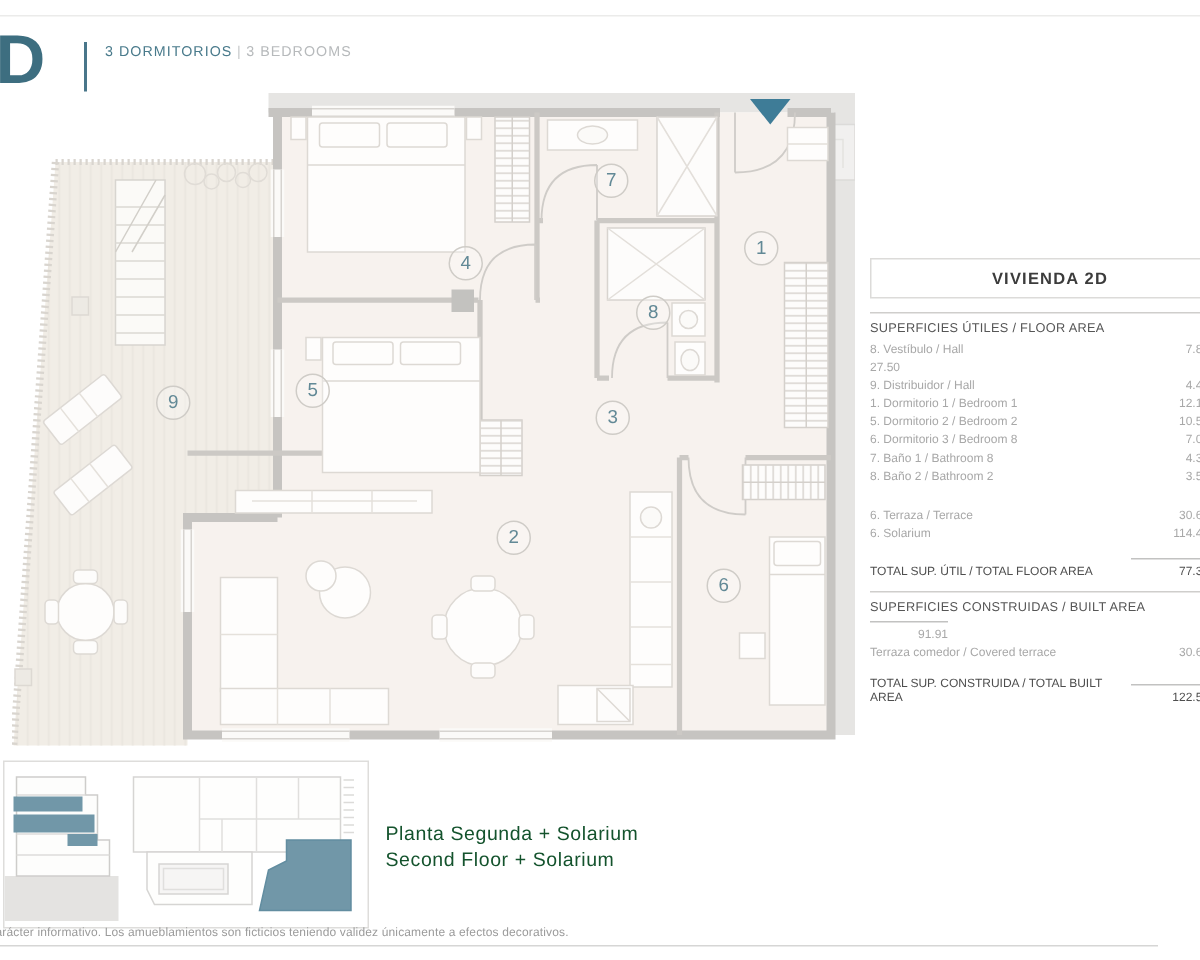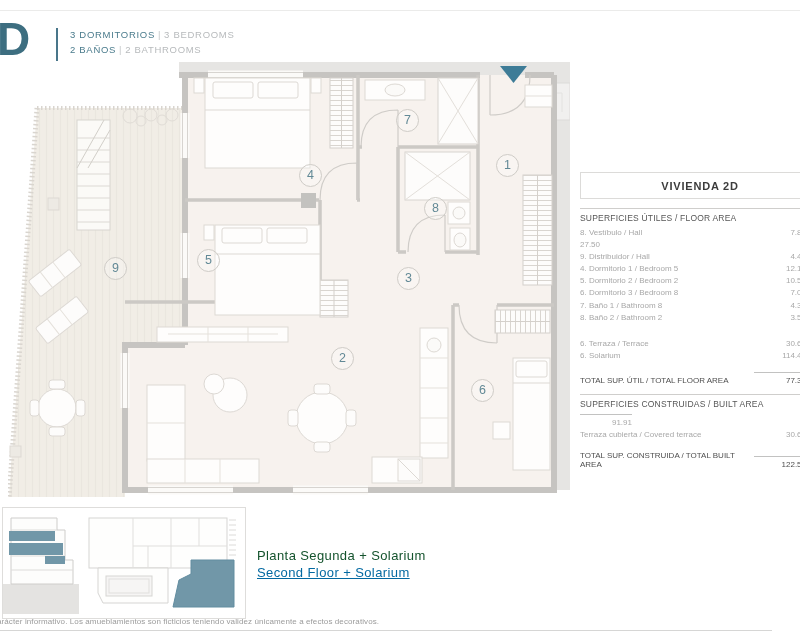--- a/index.html
+++ b/index.html
@@ -5,21 +5,21 @@
   html,body{margin:0;padding:0;background:#fff;}
   .canvas{position:relative;width:800px;height:640px;background:#ffffff;overflow:hidden;
           font-family:"Liberation Sans",sans-serif;}
   .topline{position:absolute;left:0;top:10px;width:800px;height:1px;background:#ebebea;}
 
   
   .unit-letter{position:absolute;left:-3px;top:12px;font-size:46px;font-weight:700;
                color:#3d6e80;letter-spacing:0px;}
   .hdr-divider{position:absolute;left:56px;top:28px;width:2px;height:33px;background:#49768a;}
   .hdr-lines{position:absolute;left:70px;top:27px;font-size:9.5px;letter-spacing:.7px;
-             line-height:15px;color:#4a7b8c;white-space:nowrap;}
+             line-height:15px;color:#4a7b8c;white-space:nowrap;text-align:right;}
   .hdr-en{color:#b7babc;}
   .sep{color:#c5c8ca;padding:0 3px;}
 
   
   .panel{position:absolute;left:580px;top:172px;width:226px;}
   .panel-title{width:240px;border:1px solid #dcdbd9;text-align:center;font-weight:bold;
                font-size:11px;letter-spacing:.8px;color:#3c3c3c;padding:7px 0 6px 0;box-sizing:border-box;}
   .sect{border-top:1px solid #cfcecc;margin-top:9px;padding-top:4px;}
   .sect-h{font-size:8.5px;color:#565656;letter-spacing:.2px;}
   .rows{margin-top:4px;}
@@ -34,38 +34,37 @@
   
   .plan{position:absolute;left:8px;top:58px;width:562px;height:452px;}
   .rc{position:absolute;width:21px;height:21px;border:1px solid #cfccc7;border-radius:50%;
       color:#628996;font-size:12.5px;line-height:21px;text-align:center;
       background:rgba(255,255,255,.25);}
 
   
   .inset{position:absolute;left:2px;top:507px;width:242px;height:110px;border:1px solid #dedddb;background:#fff;}
   .caption{position:absolute;left:257px;top:547px;font-size:13px;letter-spacing:.4px;line-height:17px;white-space:nowrap;}
   .cap-es{color:#14532d;}
-  .cap-en{color:#0369a1;text-decoration:underline;}
+  .cap-en{color:#14532d;}
 
   
   .disclaimer{position:absolute;left:-3px;top:617px;font-size:8px;color:#9b9b9b;
               letter-spacing:.1px;white-space:nowrap;}
   .footline{position:absolute;left:0;top:630px;width:772px;height:1px;background:#d6d6d5;}
 </style>
 </head>
 <body>
 
 <div class="canvas">
   <div class="topline"></div>
 
   <div class="unit-letter">D</div>
   <div class="hdr-divider"></div>
   <div class="hdr-lines">
     <div><span>3 DORMITORIOS</span><span class="sep">|</span><span class="hdr-en">3 BEDROOMS</span></div>
-    <div><span>2 BAÑOS</span><span class="sep">|</span><span class="hdr-en">2 BATHROOMS</span></div>
   </div>
 
   <div class="plan">
     <svg width="562" height="452" viewBox="0 0 562 452" xmlns="http://www.w3.org/2000/svg">
       <defs>
         <pattern id="hatchH" width="6" height="5" patternUnits="userSpaceOnUse">
           <path d="M0,2.5 H6" stroke="#d9d5d0" stroke-width="1"></path>
         </pattern>
         <pattern id="hatchV" width="5" height="6" patternUnits="userSpaceOnUse">
           <path d="M2.5,0 V6" stroke="#d9d5d0" stroke-width="1"></path>
@@ -256,21 +255,21 @@
             <span class="val">7.83</span>
           </div>
         <div class="row">
             <span class="val">27.50</span>
           </div>
         <div class="row">
             <span>9. Distribuidor / Hall</span>
             <span class="val">4.43</span>
           </div>
         <div class="row">
-            <span>4. Dormitorio 1 / Bedroom 5</span>
+            <span>1. Dormitorio 1 / Bedroom 1</span>
             <span class="val">12.13</span>
           </div>
         <div class="row">
             <span>5. Dormitorio 2 / Bedroom 2</span>
             <span class="val">10.53</span>
           </div>
         <div class="row">
             <span>6. Dormitorio 3 / Bedroom 8</span>
             <span class="val">7.07</span>
           </div>
@@ -299,21 +298,21 @@
       </div>
     </div>
 
     <div class="sect">
       <div class="sect-h">SUPERFICIES CONSTRUIDAS / BUILT AREA</div>
       <div class="rows">
         <div class="row">
             <span class="val val-lined">91.91</span>
           </div>
         <div class="row">
-            <span>Terraza cubierta / Covered terrace</span>
+            <span>Terraza comedor / Covered terrace</span>
             <span class="val">30.64</span>
           </div>
       </div>
       <div class="total">
         <span>TOTAL SUP. CONSTRUIDA /  TOTAL BUILT AREA</span>
         <span class="val">122.54</span>
       </div>
     </div>
   </div>
 

